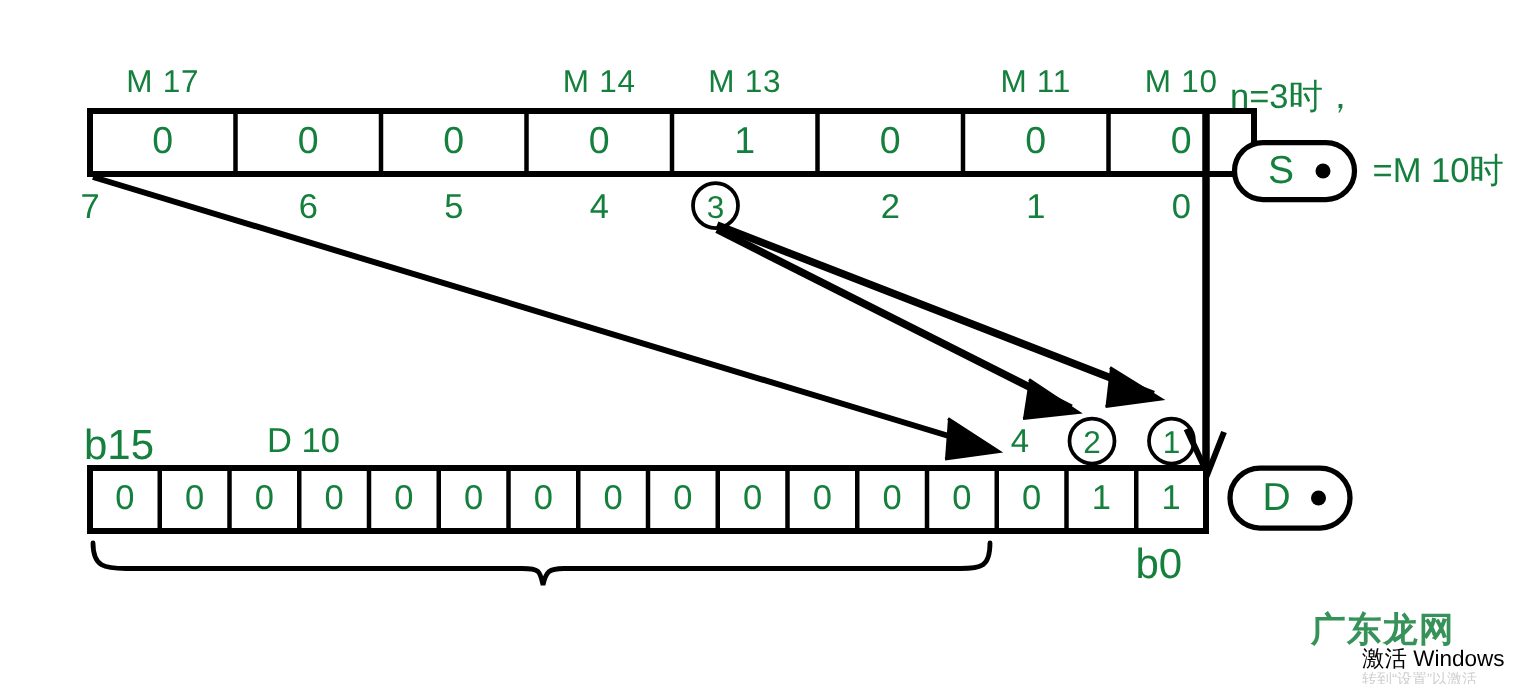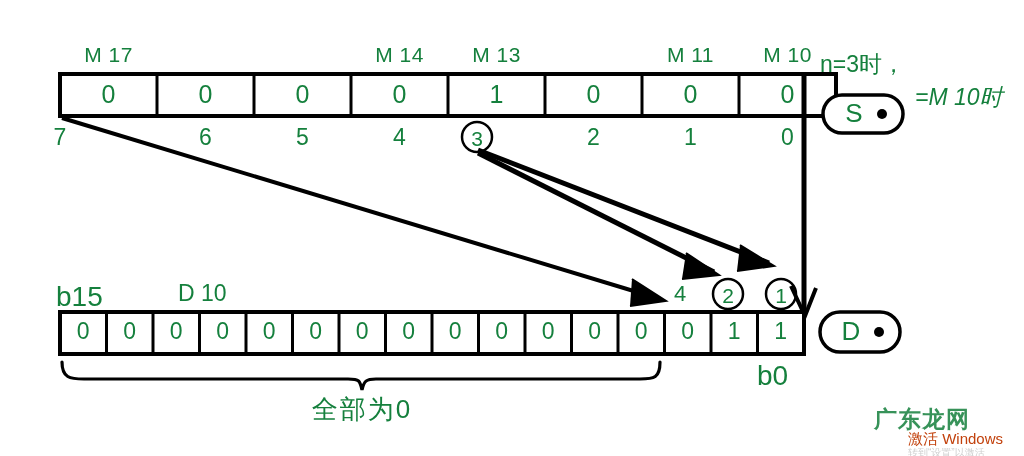--- a/index.html
+++ b/index.html
@@ -94,21 +94,21 @@
     color: #15803d;
     letter-spacing: 1px;
     font-family: "DejaVu Sans", sans-serif;
     opacity: 0.85;
   }
   #watermark-activate {
     position: absolute;
     left: 908px;
     top: 430px;
     font-size: 15px;
-    color: #c2410c;
+    color: #000000;
     font-family: "Liberation Sans", sans-serif;
   }
   #watermark-activate-sub {
     position: absolute;
     left: 908px;
     top: 446px;
     font-size: 10px;
     color: #cfcfcf;
     font-family: "Liberation Sans", sans-serif;
   }
@@ -222,21 +222,21 @@
   <div class="lbl bit-index" style="left:157px; top:126px; width:97px;">6</div>
   <div class="lbl bit-index" style="left:254px; top:126px; width:97px;">5</div>
   <div class="lbl bit-index" style="left:351px; top:126px; width:97px;">4</div>
   <div class="lbl step-num" style="left:455px; top:128px; width:44px;">3</div>
   <div class="lbl bit-index" style="left:545px; top:126px; width:97px;">2</div>
   <div class="lbl bit-index" style="left:642px; top:126px; width:97px;">1</div>
   <div class="lbl bit-index" style="left:739px; top:126px; width:97px;">0</div>
 
   <div class="lbl note-line" style="left:820px; top:53px;">n=3时，</div>
   <div class="lbl" style="left:823px; top:100px; width:62px; font-size:26px; text-align:center;">S</div>
-  <div class="lbl note-line" style="left:915px; top:86px;font-style:italic;">=M 10时</div>
+  <div class="lbl note-line" style="left:915px; top:102px;">=M 10时</div>
 
   <div class="lbl b-edge" style="left:56px; top:283px;">b15</div>
   <div class="lbl" style="left:178px; top:282px; font-size:23px;">D 10</div>
   <div class="lbl b-edge" style="left:757px; top:362px;">b0</div>
 
   <div class="lbl bit-val-bot" style="left:60px;    top:320px; width:46.5px;">0</div>
   <div class="lbl bit-val-bot" style="left:106.5px; top:320px; width:46.5px;">0</div>
   <div class="lbl bit-val-bot" style="left:153px;   top:320px; width:46.5px;">0</div>
   <div class="lbl bit-val-bot" style="left:199.5px; top:320px; width:46.5px;">0</div>
   <div class="lbl bit-val-bot" style="left:246px;   top:320px; width:46.5px;">0</div>
@@ -251,19 +251,18 @@
   <div class="lbl bit-val-bot" style="left:664.5px; top:320px; width:46.5px;">0</div>
   <div class="lbl bit-val-bot" style="left:711px;   top:320px; width:46.5px;">1</div>
   <div class="lbl bit-val-bot" style="left:757.5px; top:320px; width:46.5px;">1</div>
 
   <div class="lbl edge-label" style="left:666px; top:283px; width:28px;">4</div>
   <div class="lbl step-num" style="left:706px; top:285px; width:44px;">2</div>
   <div class="lbl step-num" style="left:759px; top:285px; width:44px;">1</div>
 
   <div class="lbl" style="left:820px; top:318px; width:62px; font-size:26px; text-align:center;">D</div>
 
-  <div class="lbl brace-caption" style="left:240px; top:396px; width:244px;">全部为0</div>
 
   <div id="watermark-brand">广东龙网</div>
   <div id="watermark-activate">激活 Windows</div>
   <div id="watermark-activate-sub">转到“设置”以激活 Windows</div>
 
 </div>
 
 </body></html>

